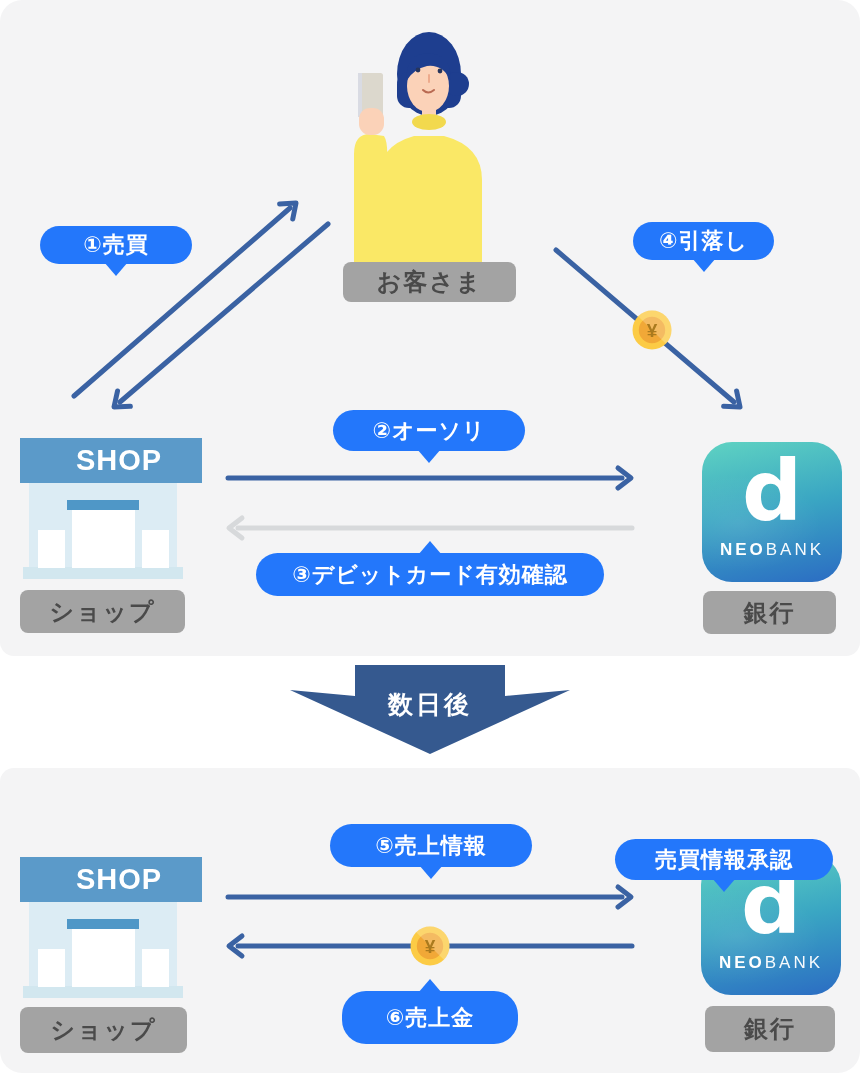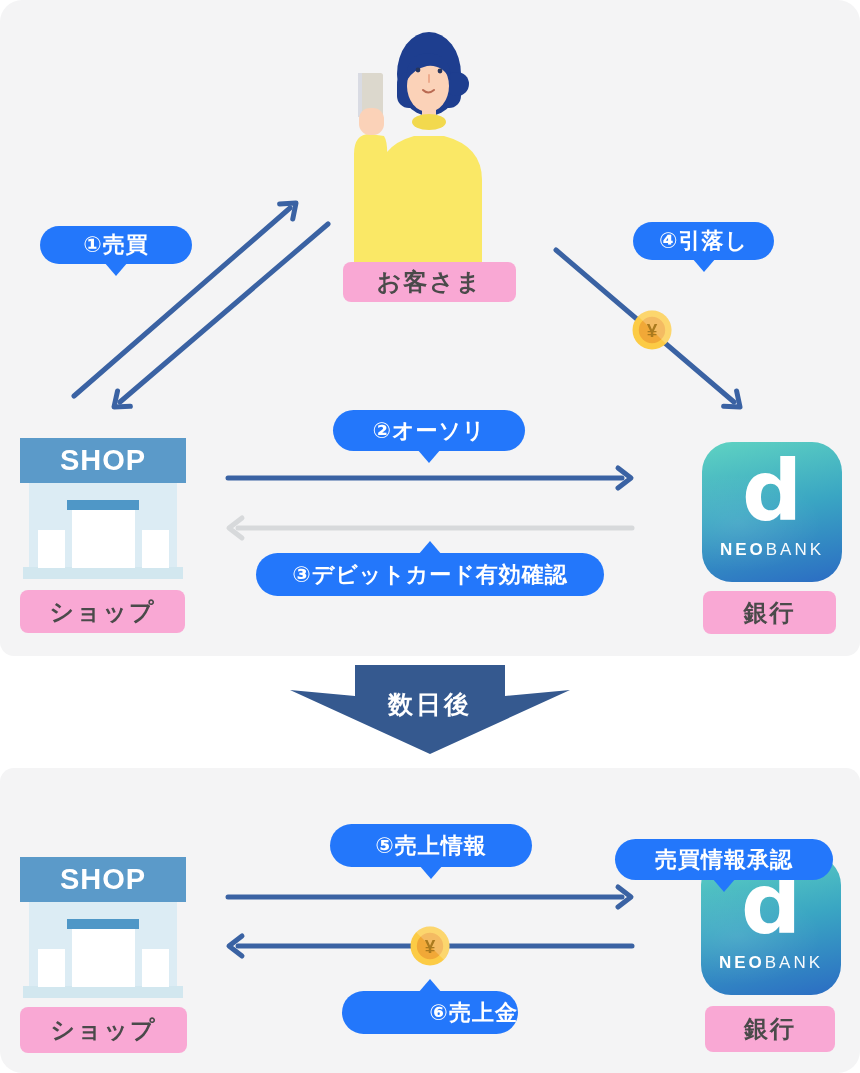--- a/index.html
+++ b/index.html
@@ -23,31 +23,31 @@
   }
   .bubble.tail-down::after{
     content:"";position:absolute;top:100%;left:50%;transform:translateX(-50%);margin-top:-2px;
     border:12px solid transparent;border-bottom:0;border-top:14px solid var(--bubble-blue,#2377fb);
   }
   .bubble.tail-up::before{
     content:"";position:absolute;bottom:100%;left:50%;transform:translateX(-50%);margin-bottom:-2px;
     border:12px solid transparent;border-top:0;border-bottom:14px solid var(--bubble-blue,#2377fb);
   }
   .plain-label{
-    position:absolute;background:#f9a8d4;border-radius:8px;color:var(--label-text,#4a4a4a);
+    position:absolute;background:#a3a3a3;border-radius:8px;color:var(--label-text,#4a4a4a);
     font-weight:bold;font-size:24px;display:flex;align-items:center;justify-content:center;
     z-index:7;letter-spacing:2px;
   }
   .person{position:absolute;left:330px;top:28px;width:200px;height:240px;z-index:2;}
 
   .shop{position:absolute;width:166px;height:141px;z-index:3;}
   .shop .awning{
     position:absolute;left:0;top:0;width:166px;height:45px;background:var(--shop-blue,#5b9ac9);
     color:#fff;font-weight:bold;font-size:29px;letter-spacing:1px;
-    display:flex;align-items:center;justify-content:center;
+    display:flex;align-items:center;justify-content:center;padding-left:16px;
   }
   .shop .wall{position:absolute;left:9px;top:45px;width:148px;height:85px;background:var(--shop-wall,#dcecf4);}
   .shop .base{position:absolute;left:3px;top:129px;width:160px;height:12px;background:var(--shop-base,#d2e7ef);}
   .shop .door-top{position:absolute;left:47px;top:62px;width:72px;height:10px;background:var(--shop-door-blue,#4f97c7);}
   .shop .door{position:absolute;left:52px;top:72px;width:63px;height:58px;background:#fff;}
   .shop .win{position:absolute;top:92px;width:27px;height:38px;background:#fff;}
   .shop .win.wl{left:18px;}
   .shop .win.wr{left:122px;}
 
   .neobank{
@@ -230,21 +230,21 @@
     </svg>
 
     <div class="bubble tail-down" style="left:615px;top:23px;width:218px;height:41px;margin-top:48px;">
       <span>売買情報承認</span>
     </div>
 
     <div class="bubble tail-down" style="left:330px;top:56px;width:202px;height:43px;">
       <span>⑤売上情報</span>
     </div>
 
-    <div class="bubble tail-up" style="left:342px;top:223px;width:176px;height:43px;justify-content:flex-end;">
+    <div class="bubble tail-up" style="left:342px;top:223px;width:176px;height:53px;">
       <span>⑥売上金</span>
     </div>
 
     <div class="shop" style="left:20px;top:89px;">
       <div class="awning">
         <span>SHOP</span>
       </div>
       <div class="wall"></div>
       <div class="base"></div>
       <div class="door-top"></div>

